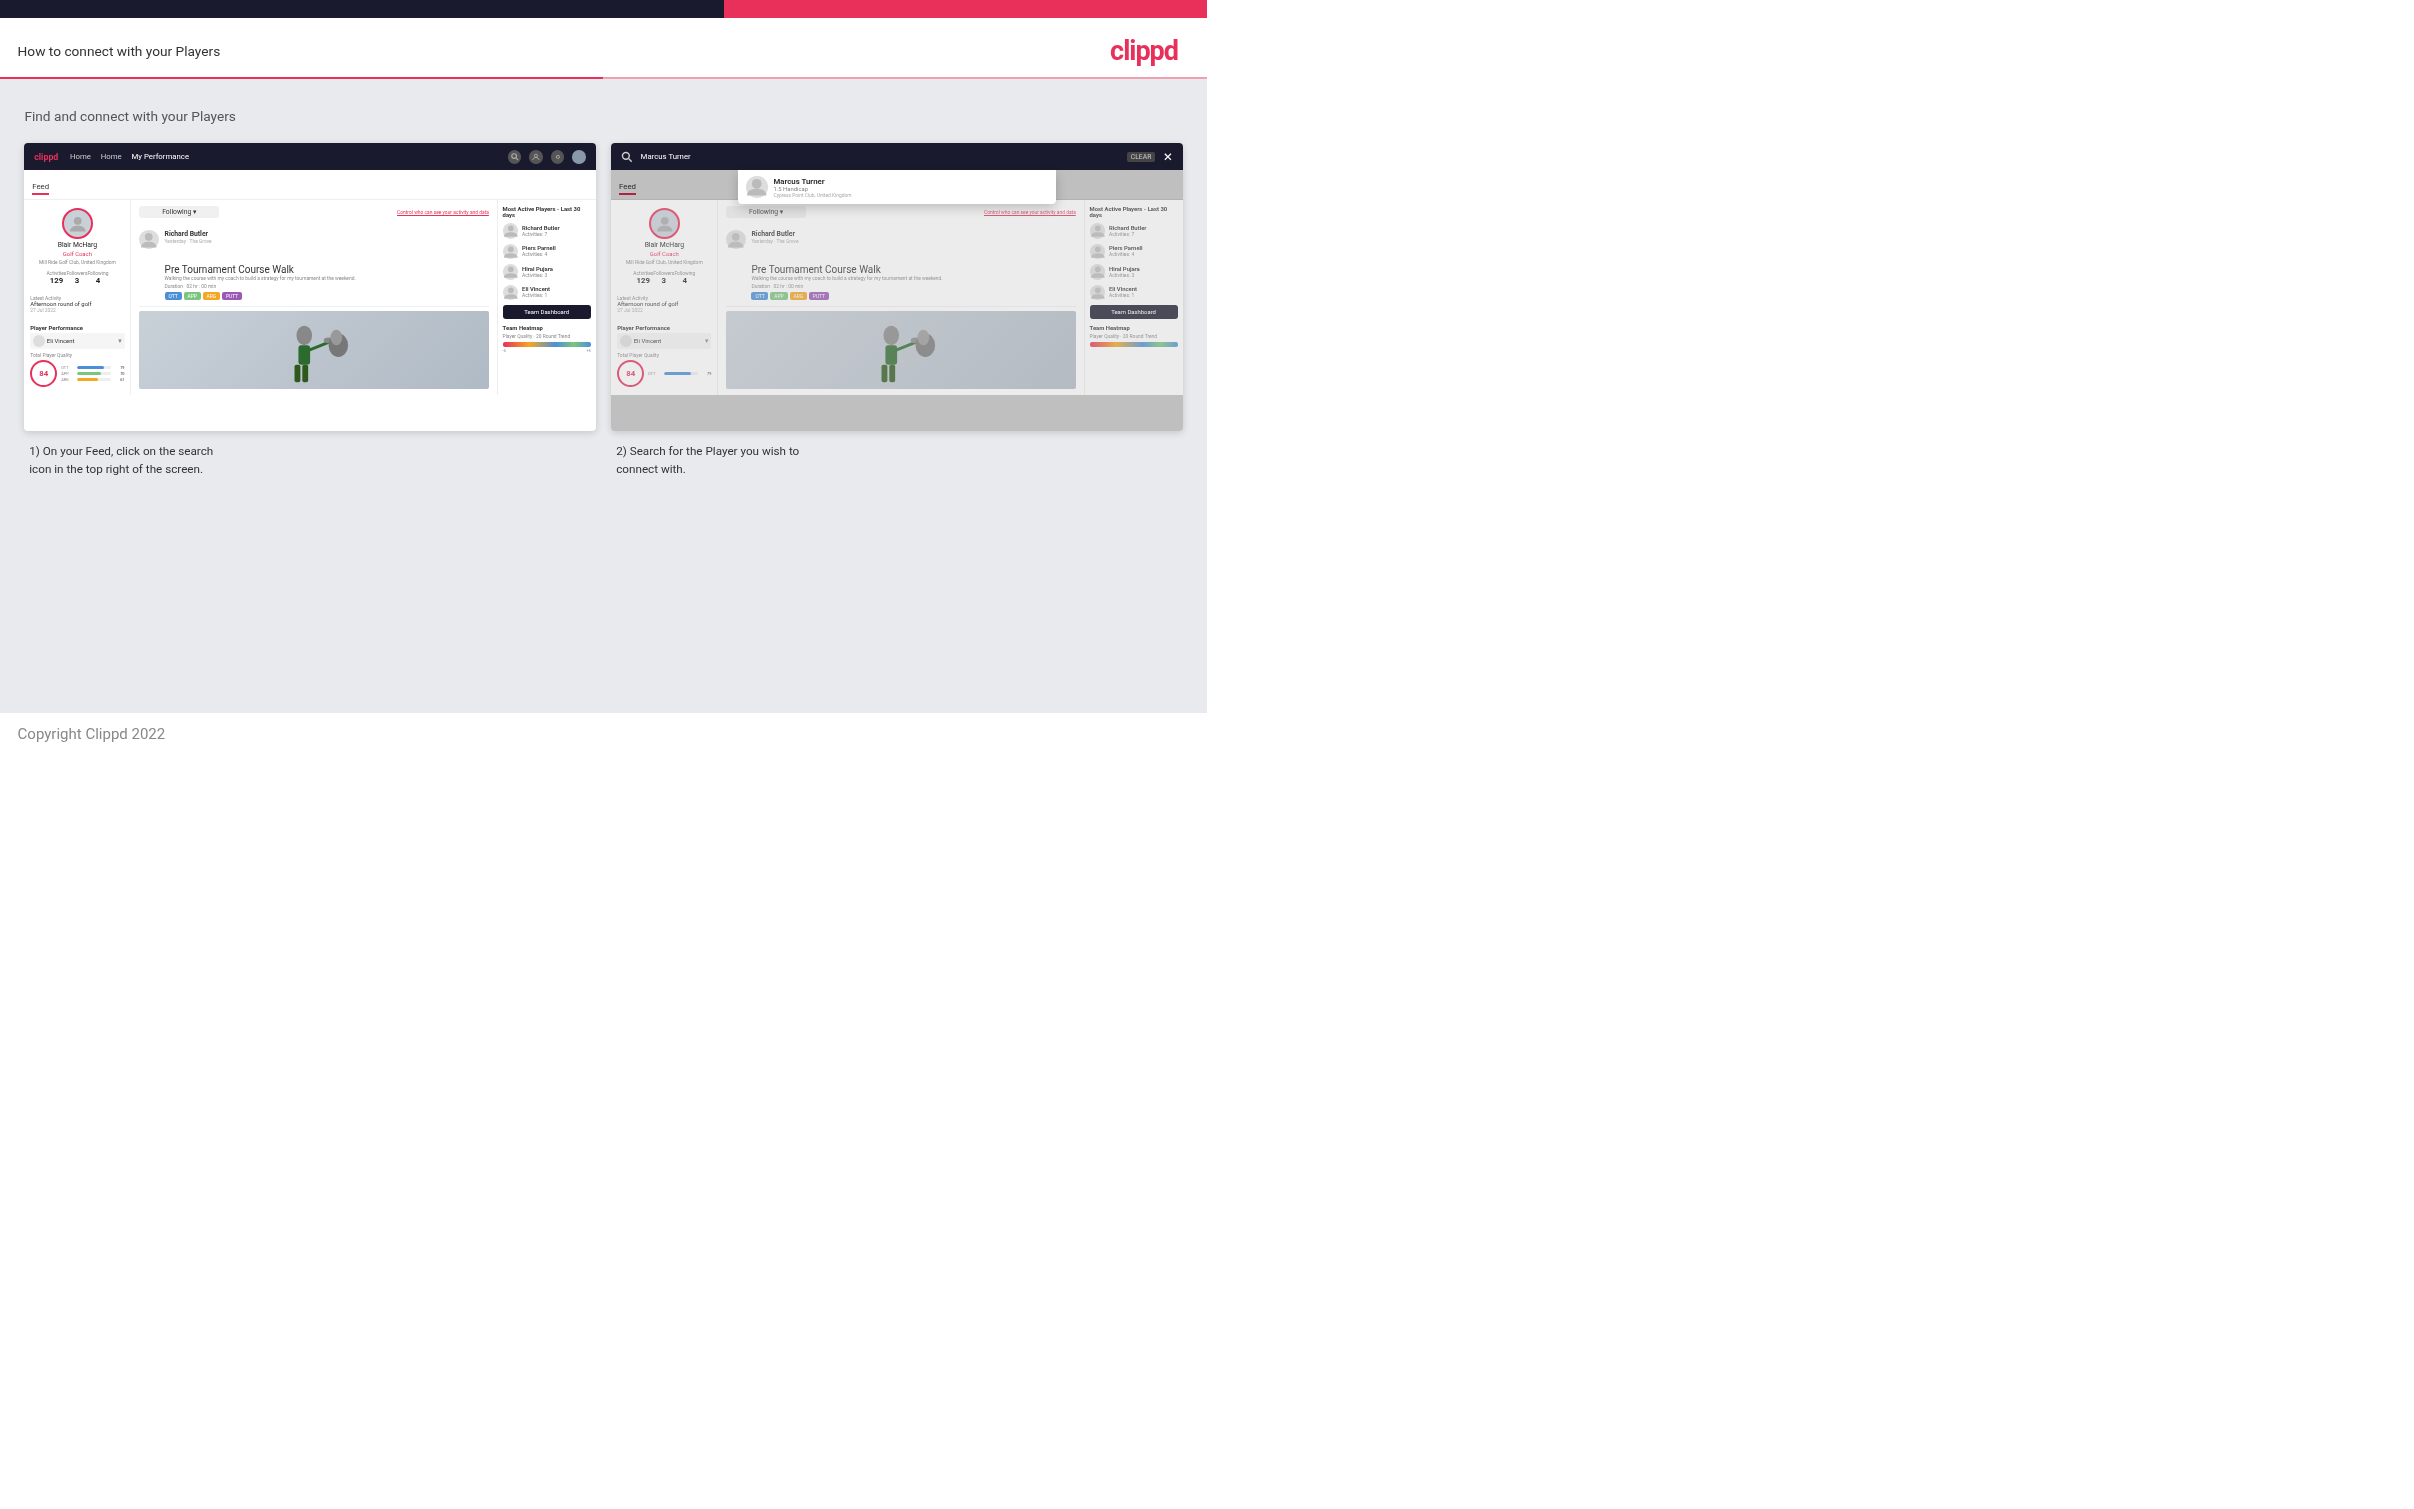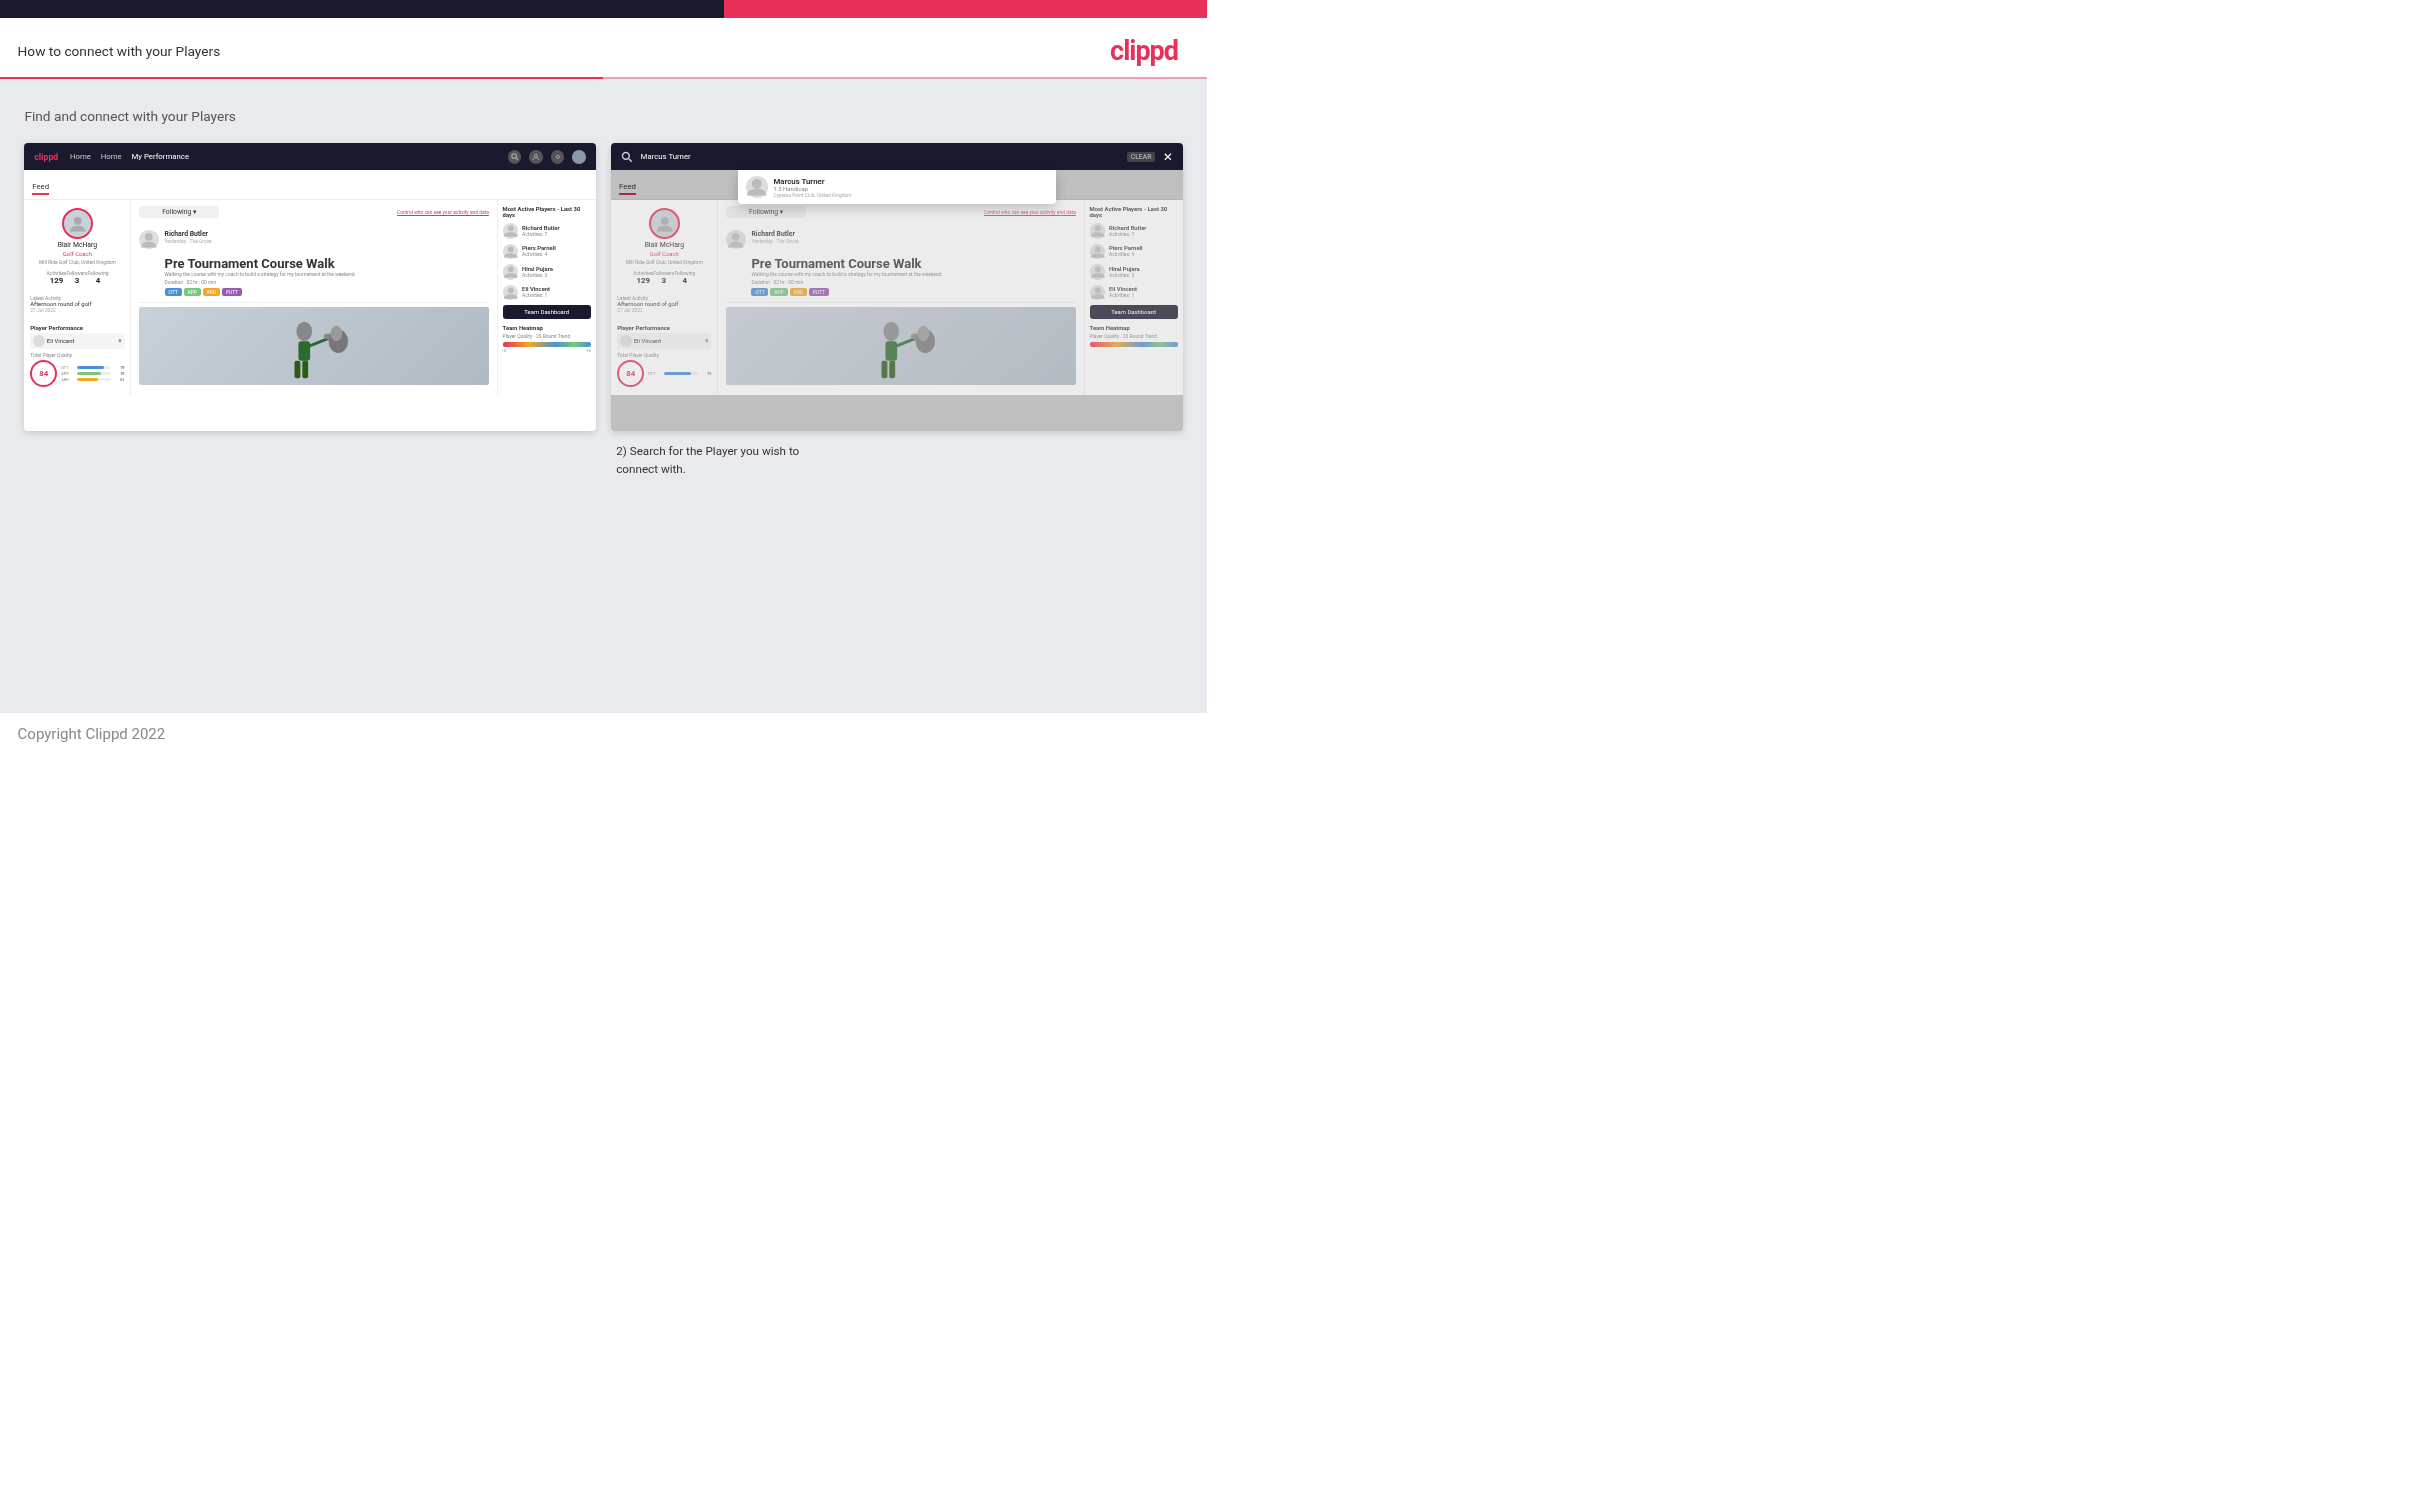--- a/index.html
+++ b/index.html
@@ -352,24 +352,24 @@
     .activity-user-name {
       font-size: 6.8px;
       font-weight: 700;
       color: #333;
     }
     .activity-meta {
       font-size: 4.9px;
       color: #aaa;
     }
     .activity-title {
-      font-size: 13px;
-      font-weight: 700;
-      color: #333;
-      margin-top: 12px;
+      font-size: 10px;
+      font-weight: 400;
+      color: #333;
+      margin-top: 20px;
     }
     .activity-desc {
       font-size: 4.9px;
       color: #888;
     }
     .duration-row {
       font-size: 4.9px;
       color: #888;
       margin-top: 2px;
     }
@@ -801,20 +801,21 @@
             <div class="heatmap-bar-track"></div>
             <div class="heatmap-labels">
               <span class="heatmap-label">-5</span>
               <span class="heatmap-label">+5</span>
             </div>
           </div>
 
         </div>
       </div>
 
+      <div class="caption-text">1) On your Feed, click on the search<br>icon in the top right of the screen.</div>
     </div>
 
     <div class="screenshot-col">
       <div class="mock-browser" style="position:relative;">
 
         <div class="browser-nav-2">
           <svg width="11.7" height="11.7" viewBox="0 0 12 12" fill="none">
               <circle cx="5" cy="5" r="3.5" stroke="#ccc" stroke-width="1.5"></circle>
               <line x1="8" y1="8" x2="11" y2="11" stroke="#ccc" stroke-width="1.5"></line>
             </svg>

